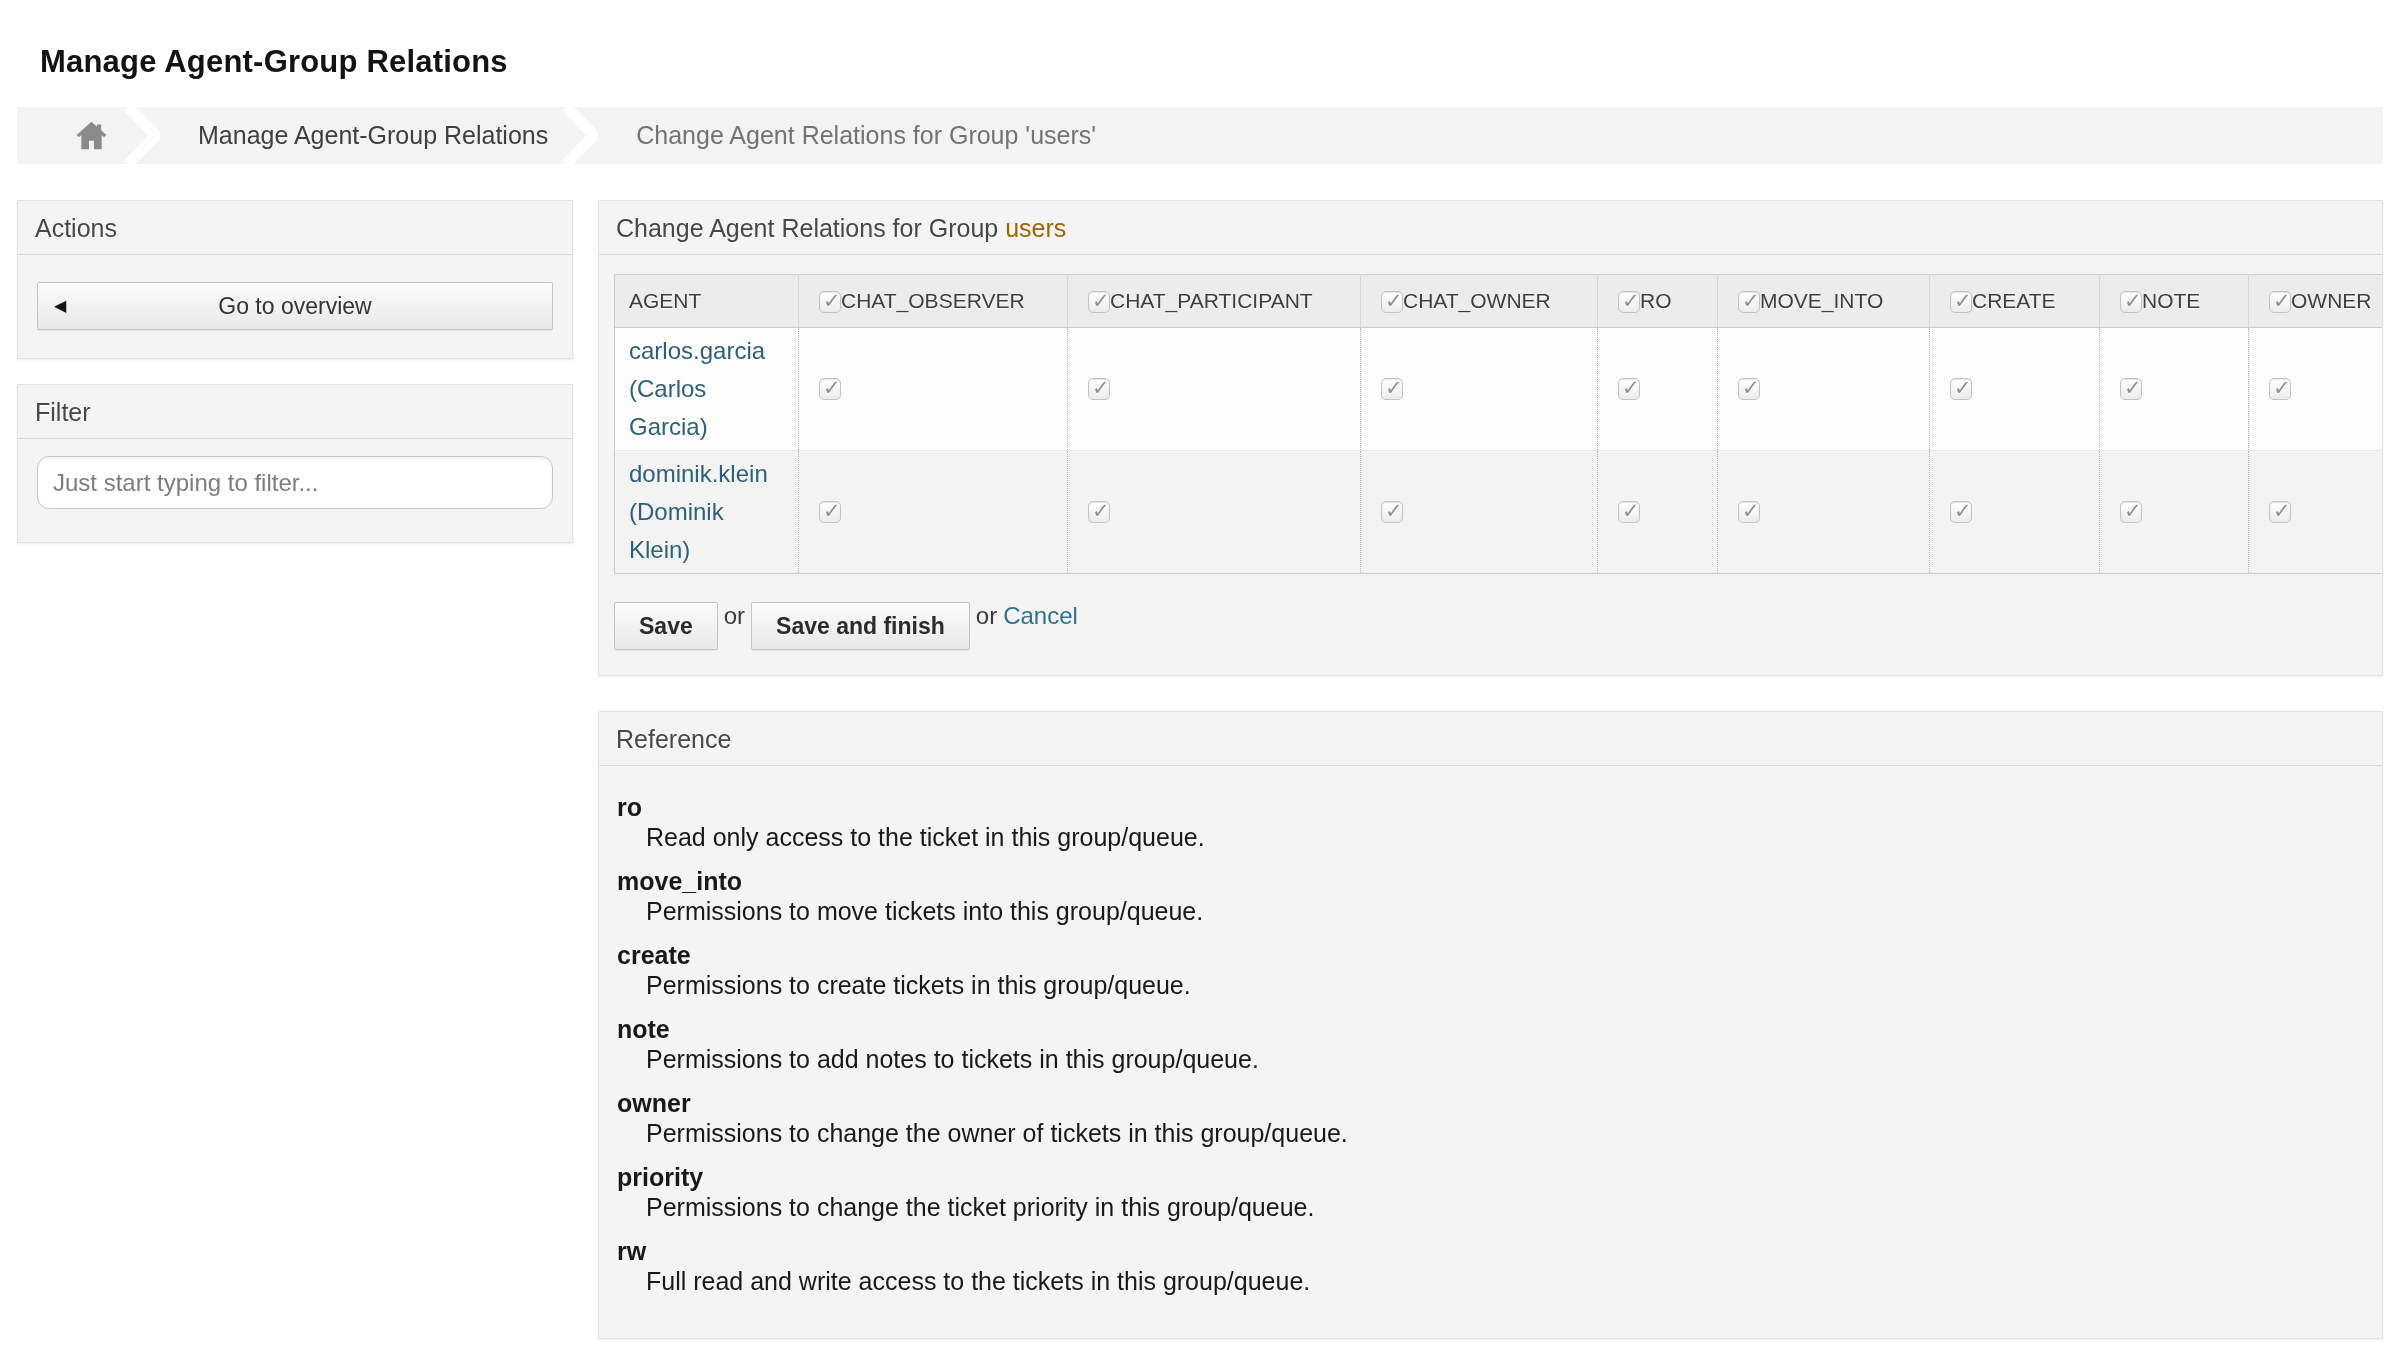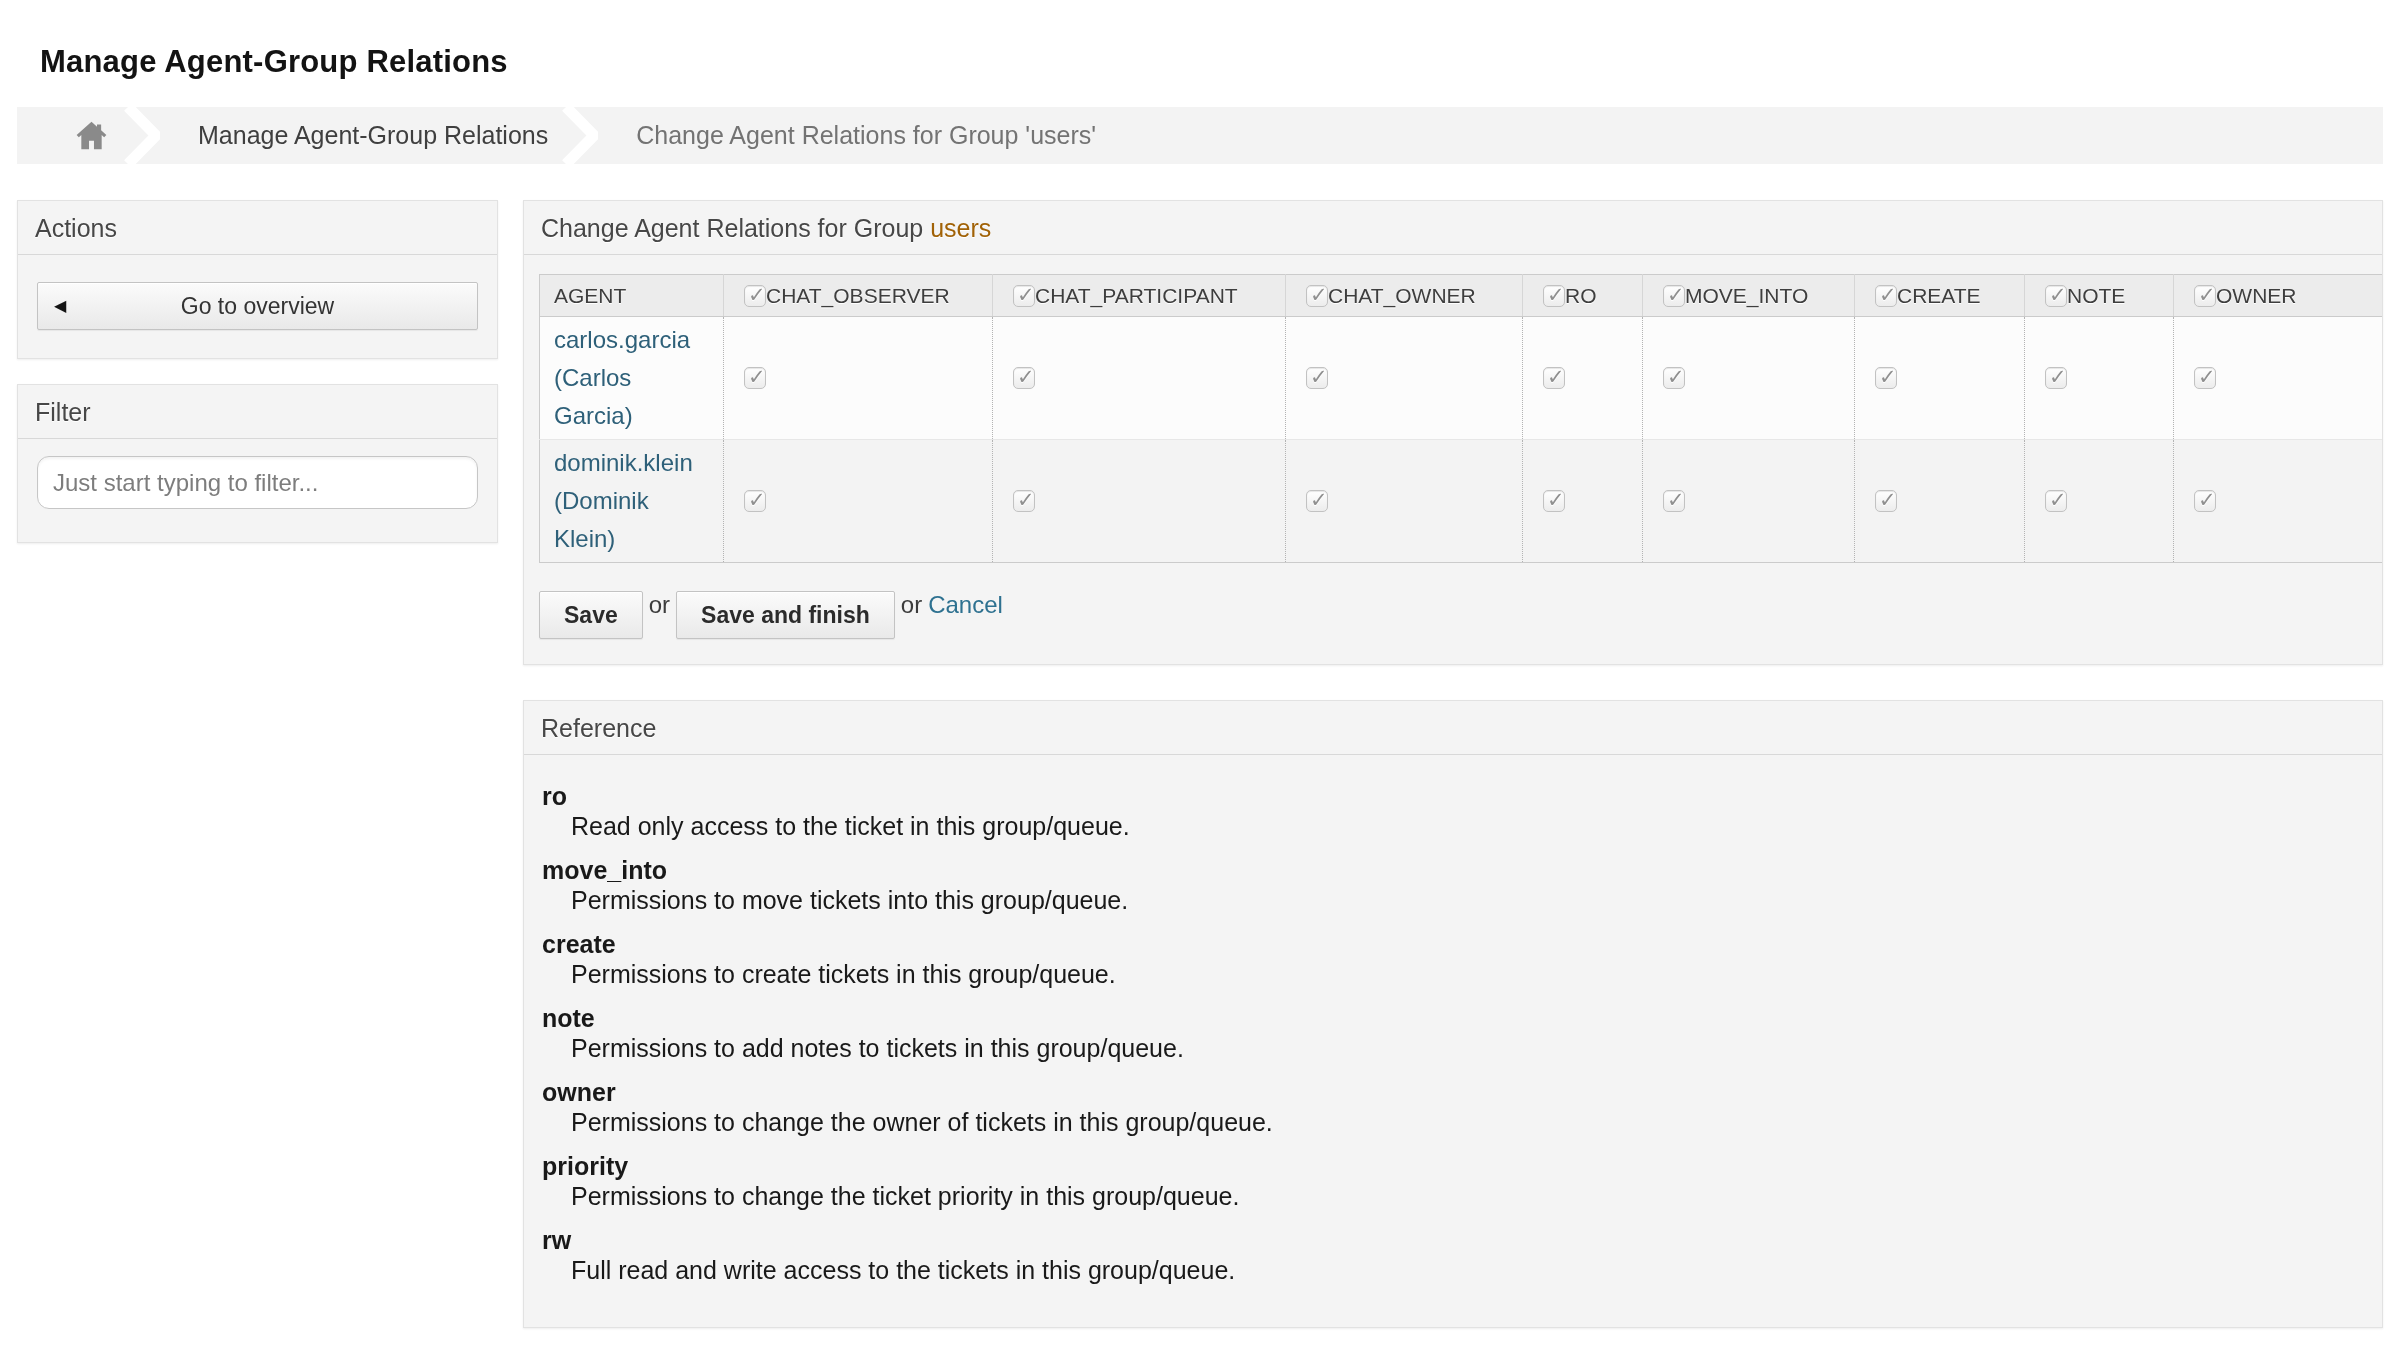--- a/index.html
+++ b/index.html
@@ -27,21 +27,21 @@
   }
   .chev { flex: none; height: 57px; display: flex; align-items: center; }
   .crumb {
     margin-left: 38px; margin-right: 14px; font-size: 25px; color: #3f3f3f;
     text-decoration: none; white-space: nowrap; cursor: pointer;
   }
   .crumb.current { margin-left: 38px; color: #737373; cursor: default; }
 
   
   .content { display: flex; align-items: flex-start; margin: 36px 17px 0; gap: 25px; }
-  .sidebar { width: 481px; flex: none; display: flex; flex-direction: column; gap: 25px; }
+  .sidebar { width: 556px; flex: none; display: flex; flex-direction: column; gap: 25px; }
   .main { flex: 1; min-width: 0; }
 
   
   .widget {
     background: #f4f4f4; border: 1px solid #e2e2e2;
     box-shadow: 0 1px 2px rgba(0,0,0,.07);
   }
   .widget-header {
     padding: 13px 17px 11px; font-size: 25px; color: #474747;
     border-bottom: 1px solid #d8d8d8; text-shadow: 0 1px 0 #fff;
@@ -71,21 +71,21 @@
   .filter-input::placeholder { color: #7d7d7d; }
 
   
   .main-body { padding: 19px 0 25px 15px; overflow: hidden; }
   .table-clip { overflow: hidden; }
   table.relations-table {
     border-collapse: collapse; table-layout: fixed; width: 1900px;
     border: 1px solid #cbcbcb;
   }
   thead th {
-    height: 42px; background: #ececec;
+    height: 53px; background: #ececec;
     border-right: 1px solid #d6d6d6; border-bottom: 1px solid #cbcbcb;
     font-weight: normal; font-size: 21px; color: #3e3e3e;
     text-align: left; vertical-align: middle; text-shadow: 0 1px 0 #fff;
   }
   .agent-th { padding-left: 14px; }
   .perm-th { padding-left: 20px; white-space: nowrap; overflow: hidden; }
   .th-label { vertical-align: middle; }
   tbody tr { height: 120px; }
   tbody tr:first-child { background: #fcfcfc; }
   tbody tr:nth-child(2) { background: #f3f3f3; }

